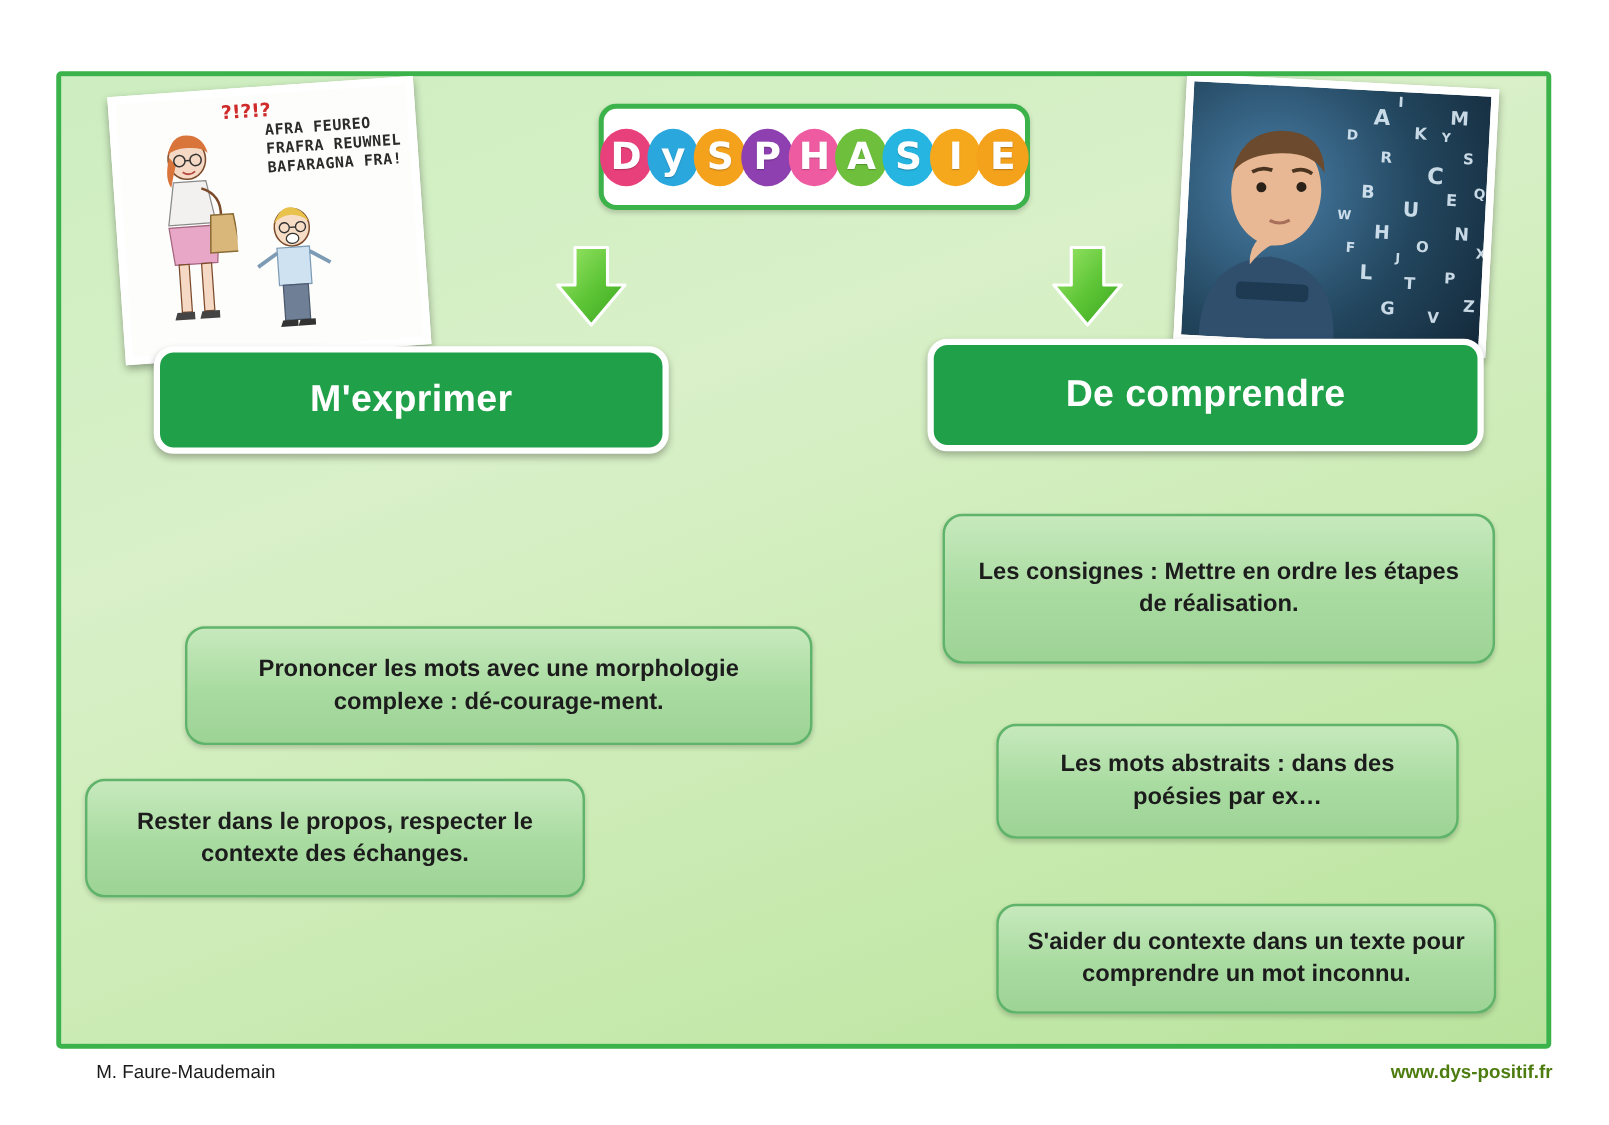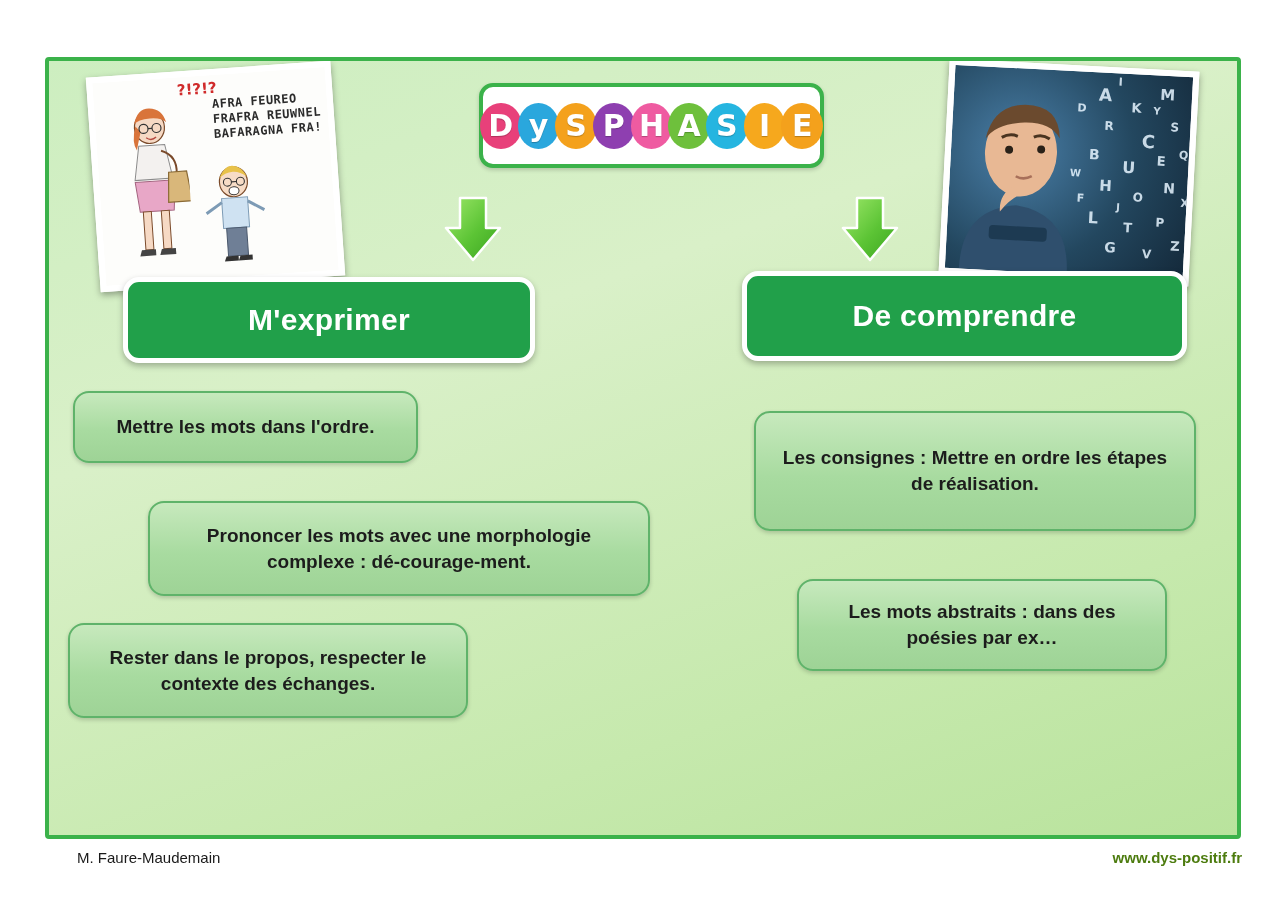--- a/index.html
+++ b/index.html
@@ -365,23 +365,23 @@
         <stop offset="55%" stop-color="#5cc435"></stop>
         <stop offset="100%" stop-color="#3aa420"></stop>
       </linearGradient>
     </defs>
     <path d="M18 2 h26 v30 h14 L31 64 L4 32 h14z" fill="url(#agR)" stroke="#ffffff" stroke-width="2.5" stroke-linejoin="round"></path>
   </svg>
 
   <div class="banner" id="banner-right">De comprendre</div>
   <div class="banner" id="banner-left">M'exprimer</div>
 
-  <div class="idea" id="idea-l0">Mettre les mots dans l'ordre.</div>
   <div class="idea" id="idea-l1">Prononcer les mots avec une morphologie complexe : dé-courage-ment.</div>
   <div class="idea" id="idea-l2">Rester dans le propos, respecter le contexte des échanges.</div>
 
   <div class="idea" id="idea-r1">Les mots abstraits : dans des poésies par ex…</div>
   <div class="idea" id="idea-r0">Les consignes : Mettre en ordre les étapes de réalisation.</div>
+  <div class="idea" id="idea-r2">S'aider du contexte dans un texte pour comprendre un mot inconnu.</div>
 
 </div>
 
 <div id="footer-author">M. Faure-Maudemain</div>
 <div id="footer-site">www.dys-positif.fr</div>
 
 </body></html>

